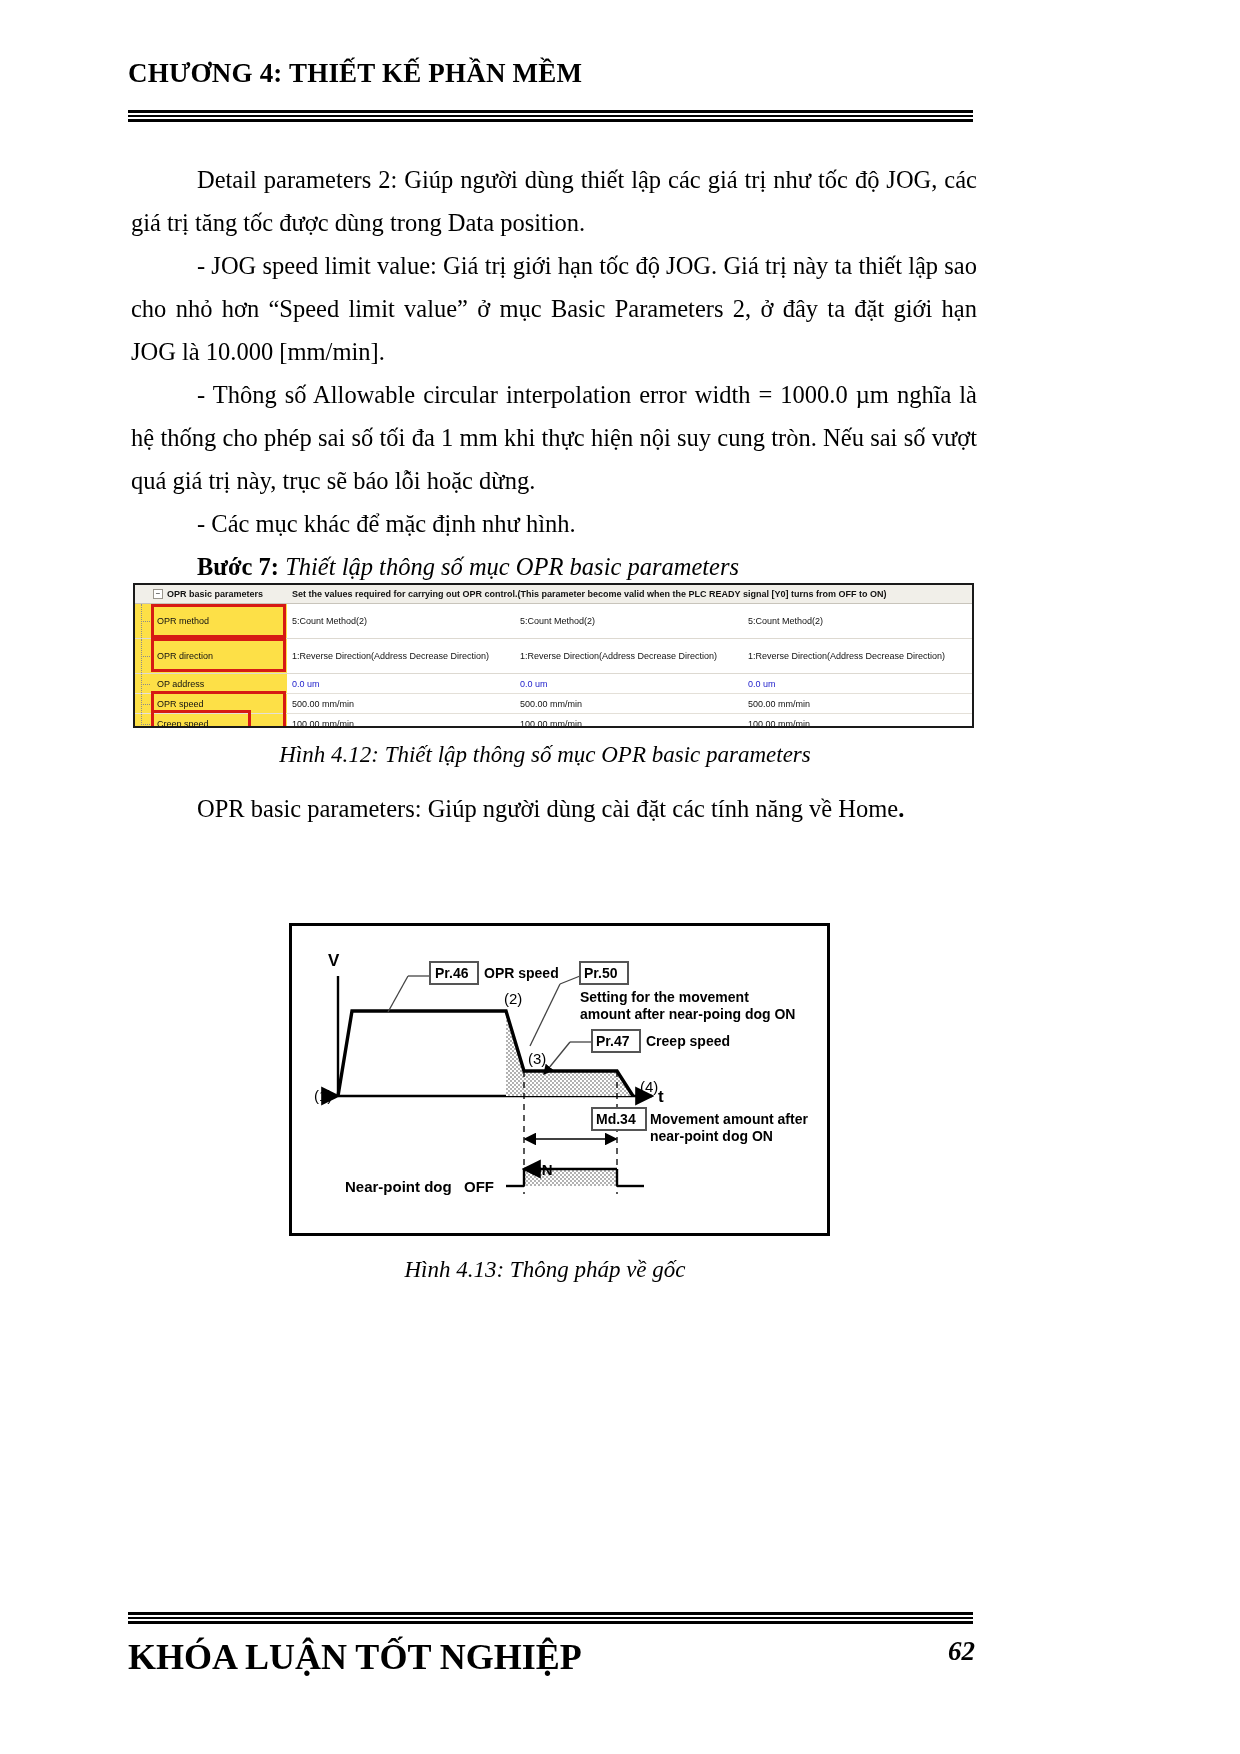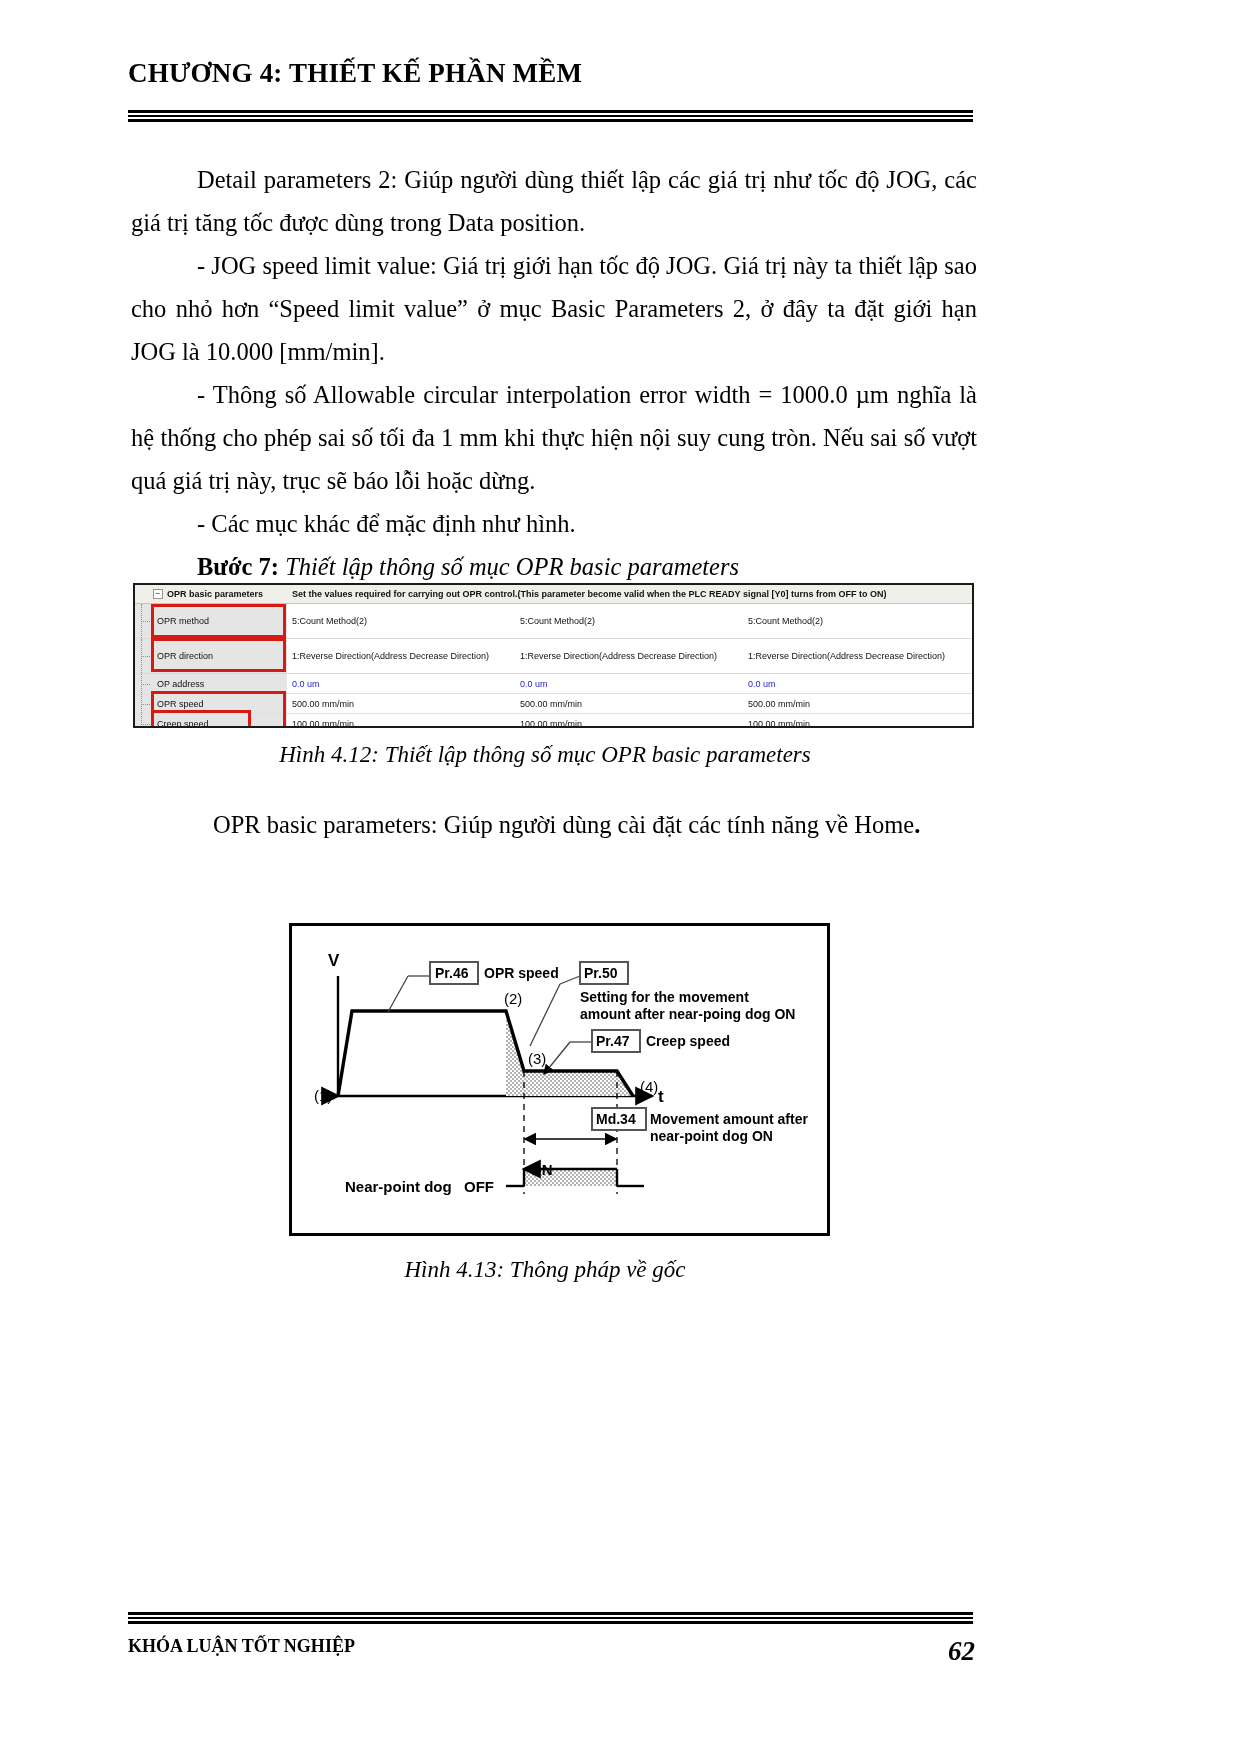--- a/index.html
+++ b/index.html
@@ -118,21 +118,21 @@
     font-weight: normal;
     margin-right: 4px;
     vertical-align: middle;
     background: #fff;
   }
   .r-tall td  { height: 34px; border-bottom: 1px solid #ddd9d1; }
   .r-short td { height: 19px; border-bottom: 1px solid #e4e0d8; }
   .c-left {
     position: relative;
     padding-left: 22px !important;
-    background: #e5e5e5;
+    background: #fde047;
   }
   .vline {
     position: absolute;
     left: 6px; top: 0; bottom: 0;
     width: 1px;
     border-left: 1px dotted #8c8c8c;
   }
   .hline {
     position: absolute;
     left: 6px;
@@ -166,21 +166,21 @@
   
   .mid-block {
     position: absolute;
     left: 131px;
     top: 787px;
     width: 846px;
     font-size: 24.5px;
     line-height: 43px;
     text-align: justify;
   }
-  .mid-block p { margin: 16px; text-indent: 66px; }
+  .mid-block p { margin: 0; text-indent: 66px; }
   .bold-in { font-weight: bold; }
 
   
   .fig413 {
     position: absolute;
     left: 289px;
     top: 923px;
     width: 541px;
     height: 313px;
     border: 3px solid #000;
@@ -197,21 +197,21 @@
     width: 845px;
     height: 12px;
   }
   .rule-bot .l1 { position:absolute; left:0; top:0;  width:100%; height:3px; background:#000; }
   .rule-bot .l2 { position:absolute; left:0; top:5px; width:100%; height:2px; background:#000; }
   .rule-bot .l3 { position:absolute; left:0; top:9px; width:100%; height:3px; background:#000; }
   .footer-left {
     position: absolute;
     left: 128px;
     top: 1636px;
-    font-size: 18px;
+    font-size: 36px;
     font-weight: bold;
   }
   .footer-right {
     position: absolute;
     right: 265px;
     top: 1636px;
     font-size: 27px;
     font-weight: bold;
     font-style: italic;
   }

